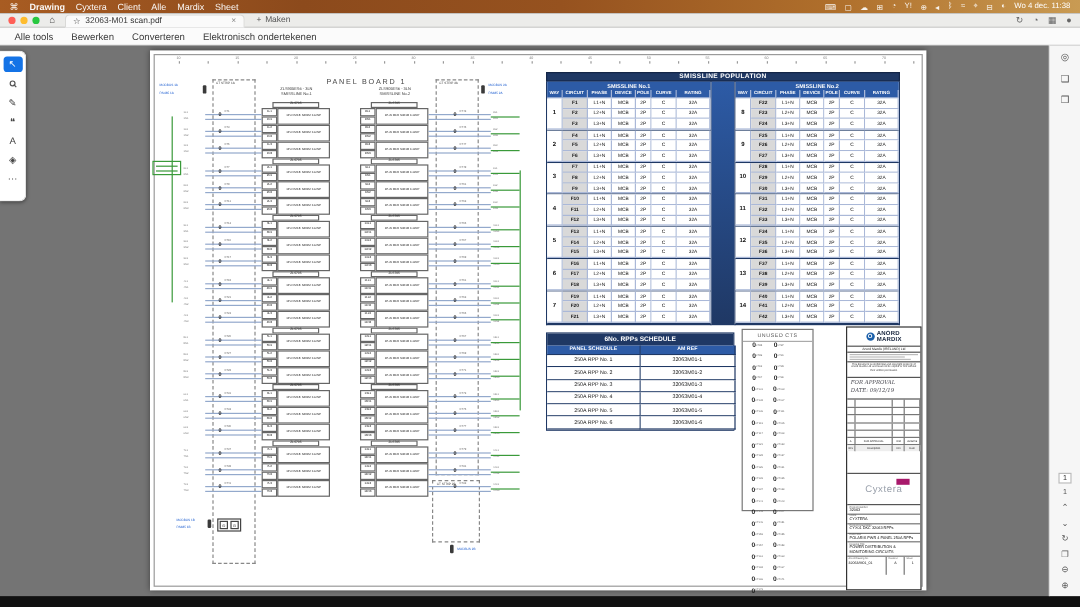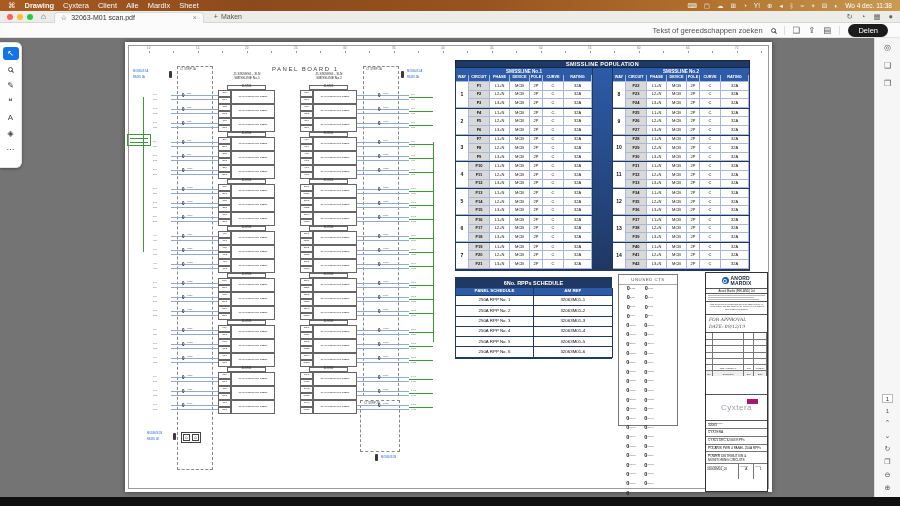--- a/index.html
+++ b/index.html
@@ -156,32 +156,26 @@
   </span>
   <span class="tb-right" id="tb-right">
       <span>↻</span>
       <span>◔</span>
       <span>▦</span>
       <span>●</span>
     </span>
 </div>
 
 <div class="toolbar">
-  <span class="tool-right">
-    <span>Tekst of gereedschappen zoeken</span>
-    <span class="mag"></span>
-    <span class="vdiv"></span>
-    <span id="tool-icons" style="display:flex;gap:8px;font-size:8.5px">
-        <span>❏</span>
-        <span>⇪</span>
-        <span>▤</span>
-      </span>
-    <span class="vdiv"></span>
-    <span class="share-btn">Delen</span>
-  </span>
+  <span id="toolbar-items" style="display:flex;gap:15px">
+      <span>Alle tools</span>
+      <span>Bewerken</span>
+      <span>Converteren</span>
+      <span>Elektronisch ondertekenen</span>
+    </span>
 </div>
 
 <div class="lrail" id="lrail">
     <div class="ltool active">↖</div>
     <div class="ltool">
       <span class="mag"></span>
     </div>
     <div class="ltool">✎</div>
     <div class="ltool">❝</div>
     <div class="ltool">A</div>

